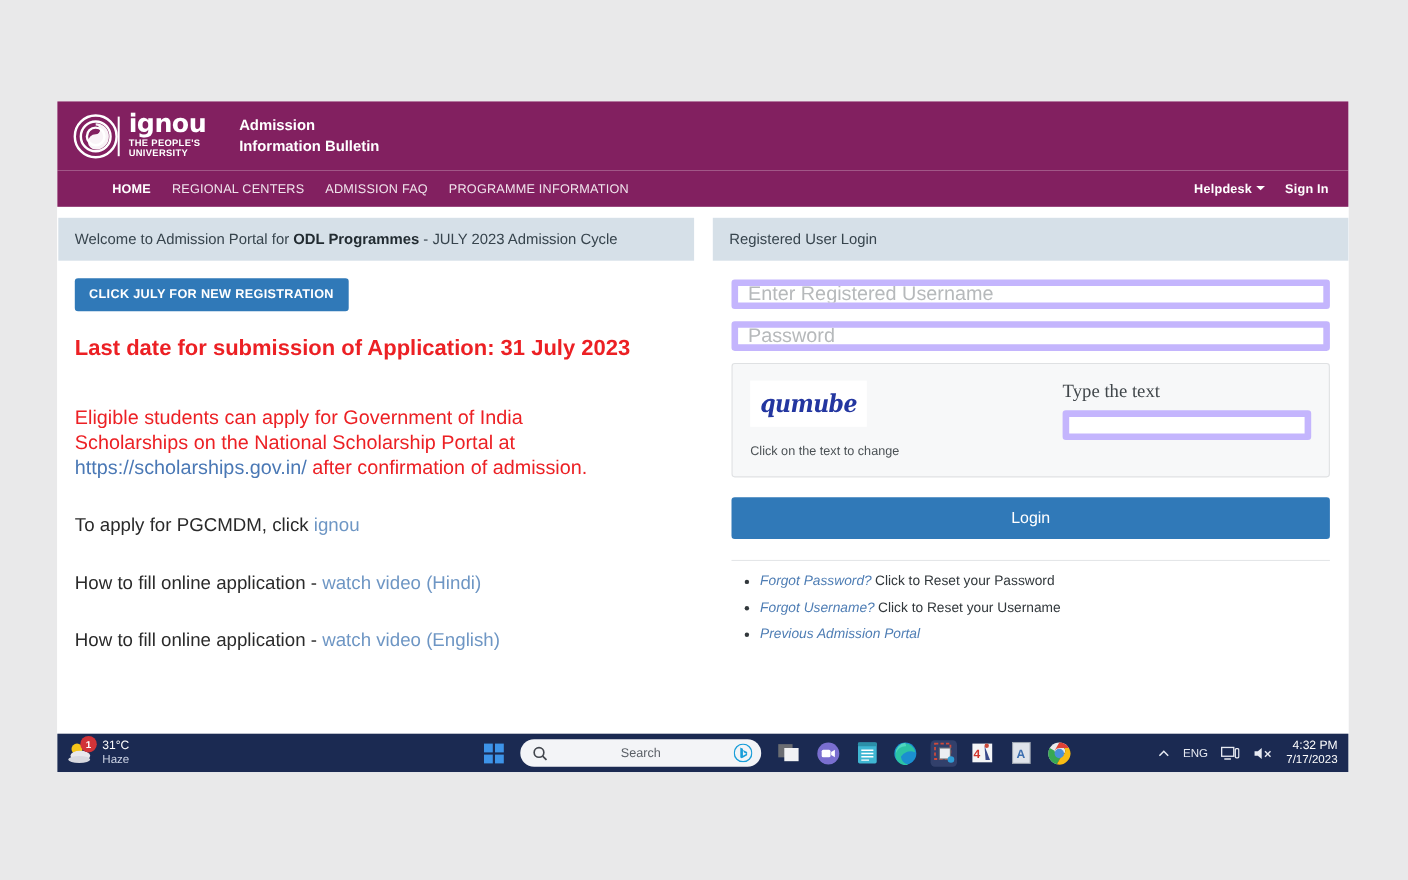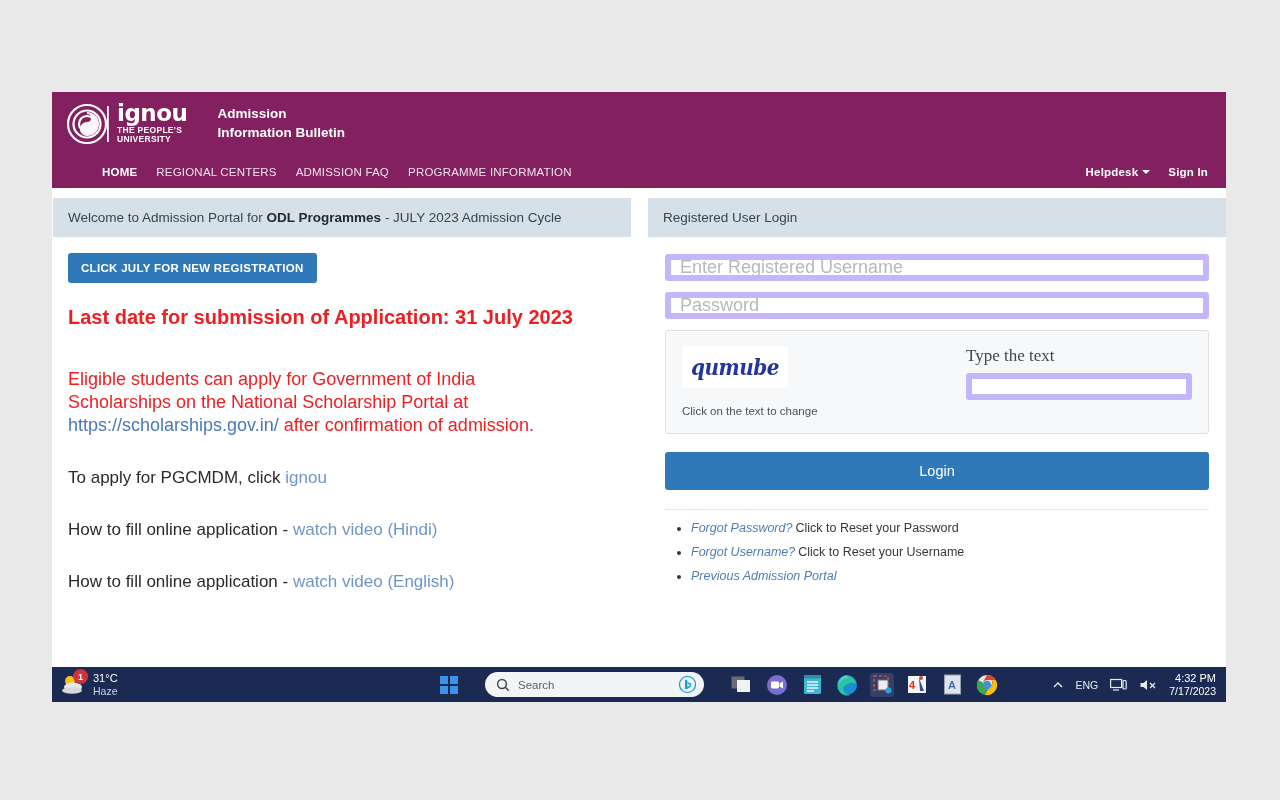--- a/index.html
+++ b/index.html
@@ -185,21 +185,21 @@
     width: 15px; height: 15px; border-radius: 50%;
     background: #d13438; color: #fff;
     font-size: 9px; font-weight: bold;
     display: flex; align-items: center; justify-content: center;
   }
   .tb-weather-text { color: #fff; font-size: 11px; line-height: 1.15; }
   .tb-weather-text .cond { color: #ccd3e4; font-size: 10.5px; }
 
   .tb-center {
     position: absolute; left: 379px; top: 0;
-    height: 35px; display: flex; align-items: center; gap: 12px;
+    height: 35px; display: flex; align-items: center; gap: 0; text-align: center;
   }
   .tb-start { width: 36px; display: flex; justify-content: center; align-items: center; }
   .start-glyph { display: grid; grid-template-columns: 8px 8px; grid-template-rows: 8px 8px; gap: 2px; }
   .start-glyph i { background: #3d93e8; display: block; }
   .tb-search {
     width: 200px; height: 25px; background: #f3f4f7;
     border-radius: 13px; display: flex; align-items: center;
     padding: 0 8px 0 11px; margin-left: 6px; gap: 8px;
     cursor: text;
   }

